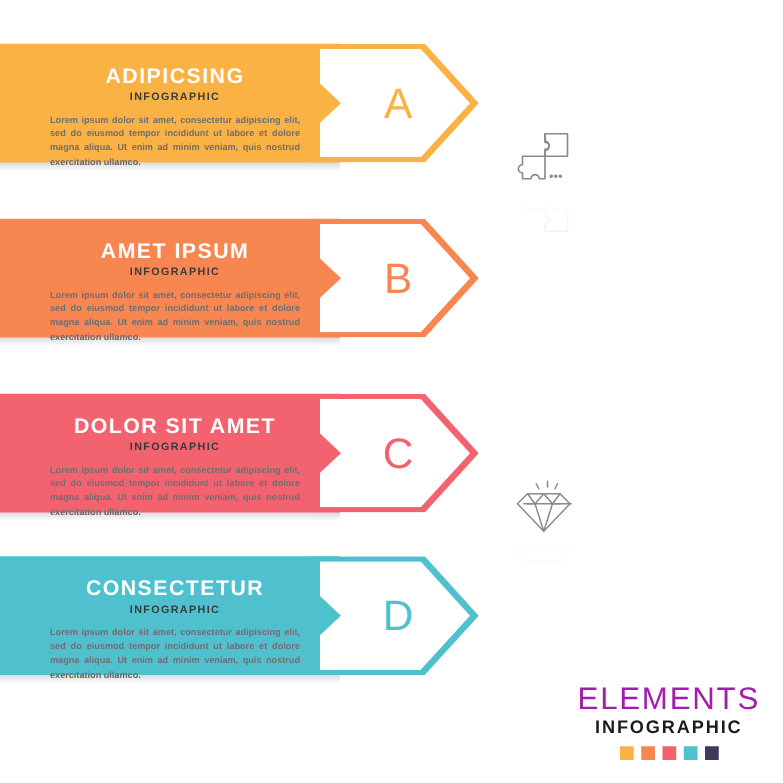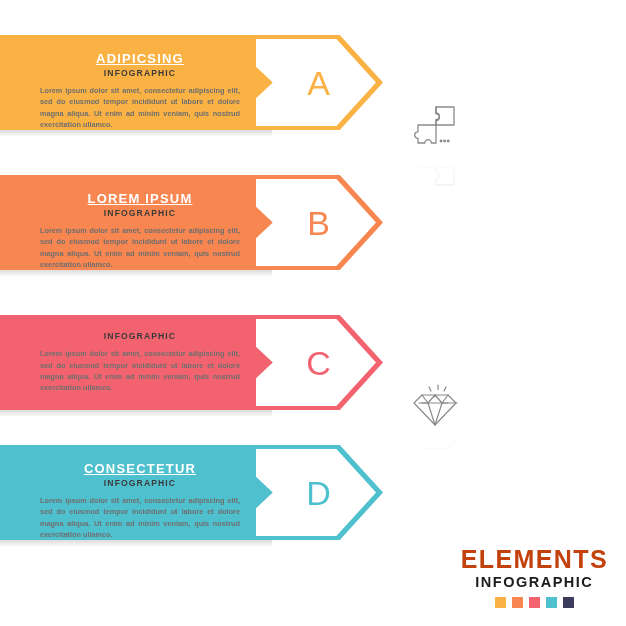--- a/index.html
+++ b/index.html
@@ -38,22 +38,22 @@
   .row .bar-shadow{
     position:absolute;left:0;top:95px;width:272px;height:7px;
     background:linear-gradient(to bottom, rgba(0,0,0,.14), rgba(0,0,0,0));
   }
 
   
   .txtwrap{
     position:absolute;left:40px;top:16px;width:200px;text-align:center;
   }
   .title{
-    color:#ffffff;font-size:13px;font-weight:bold;
-    letter-spacing:1.2px;line-height:1.2;margin:0 0 1px 0;text-decoration:underline;
+    color:#ffffff;font-size:17px;font-weight:bold;
+    letter-spacing:1.2px;line-height:1.2;margin:0 0 1px 0;
   }
   .subtitle{
     color:#3a3a3a;font-size:8.6px;font-weight:bold;
     letter-spacing:1.1px;line-height:1.2;margin:0 0 7px 0;
   }
   .body{
     color:#6f6f6f;font-size:7.3px;line-height:1.55;
     text-align:justify;margin:0;font-weight:bold;
   }
 
@@ -67,21 +67,21 @@
     transform:scaleY(-1);opacity:.16;
     -webkit-mask-image:linear-gradient(to top, transparent 0%, #000 95%);
     mask-image:linear-gradient(to top, transparent 0%, #000 95%);
     pointer-events:none;
   }
   .icon .refl svg{width:66px;height:66px;}
 
   
   .brand{position:absolute;right:18px;bottom:18px;text-align:center;}
   .brand-title{
-    font-size:25px;font-weight:bold;color:#c2410c;
+    font-size:25px;font-weight:normal;color:#a21caf;
     letter-spacing:1.4px;line-height:1;margin:0;
   }
   .brand-sub{
     font-size:14.5px;font-weight:bold;color:#1b1b1b;
     letter-spacing:1.5px;line-height:1;margin:3px 0 0 0;
   }
   .swatches{display:flex;gap:6px;justify-content:center;margin-top:8px;}
   .sw{width:11px;height:11px;}
 </style>
 </head>
@@ -116,21 +116,21 @@
           <path d="M31 10 h18 v18 h-18 v-5.5 a3.3 3.3 0 1 0 0 -6.6 z"></path>
           <path d="M31 28 h18 v18 h-4.6 a3.3 3.3 0 1 0 -6.6 0 h-6.8 v-4.6 a3.3 3.3 0 1 1 0 -6.6 z" transform="translate(-18 0)"></path>
         </svg>
       </div>
     </div>
   </div>
 
   <div class="row" id="row-b" style="top: 175px;">
     <div class="bar" id="bar-b" style="background: rgb(247, 134, 81);">
       <div class="txtwrap">
-        <p class="title">LOREM IPSUM</p>
+        <p class="title">AMET IPSUM</p>
         <p class="subtitle">INFOGRAPHIC</p>
         <p class="body">Lorem ipsum dolor sit amet, consectetur adipiscing elit, sed do eiusmod tempor incididunt ut labore et dolore magna aliqua. Ut enim ad minim veniam, quis nostrud exercitation ullamco.</p>
       </div>
     </div>
     <div class="bar-shadow"></div>
     <div class="arrowbg" id="arrowbg-b" style="background: rgb(247, 134, 81);"></div>
     <div class="chev">
       <span class="letter" id="letter-b" style="color: rgb(247, 134, 81);">B</span>
     </div>
     <div class="icon" style="left:405px;top:198px;">
@@ -149,20 +149,21 @@
           <path d="M14 30 h38"></path>
           <path d="M23 30 l7 22 7 -22"></path>
         </svg>
       </div>
     </div>
   </div>
 
   <div class="row" id="row-c" style="top: 315px;">
     <div class="bar" id="bar-c" style="background: rgb(242, 99, 111);">
       <div class="txtwrap">
+        <p class="title">DOLOR SIT AMET</p>
         <p class="subtitle">INFOGRAPHIC</p>
         <p class="body">Lorem ipsum dolor sit amet, consectetur adipiscing elit, sed do eiusmod tempor incididunt ut labore et dolore magna aliqua. Ut enim ad minim veniam, quis nostrud exercitation ullamco.</p>
       </div>
     </div>
     <div class="bar-shadow"></div>
     <div class="arrowbg" id="arrowbg-c" style="background: rgb(242, 99, 111);"></div>
     <div class="chev">
       <span class="letter" id="letter-c" style="color: rgb(242, 99, 111);">C</span>
     </div>
 

